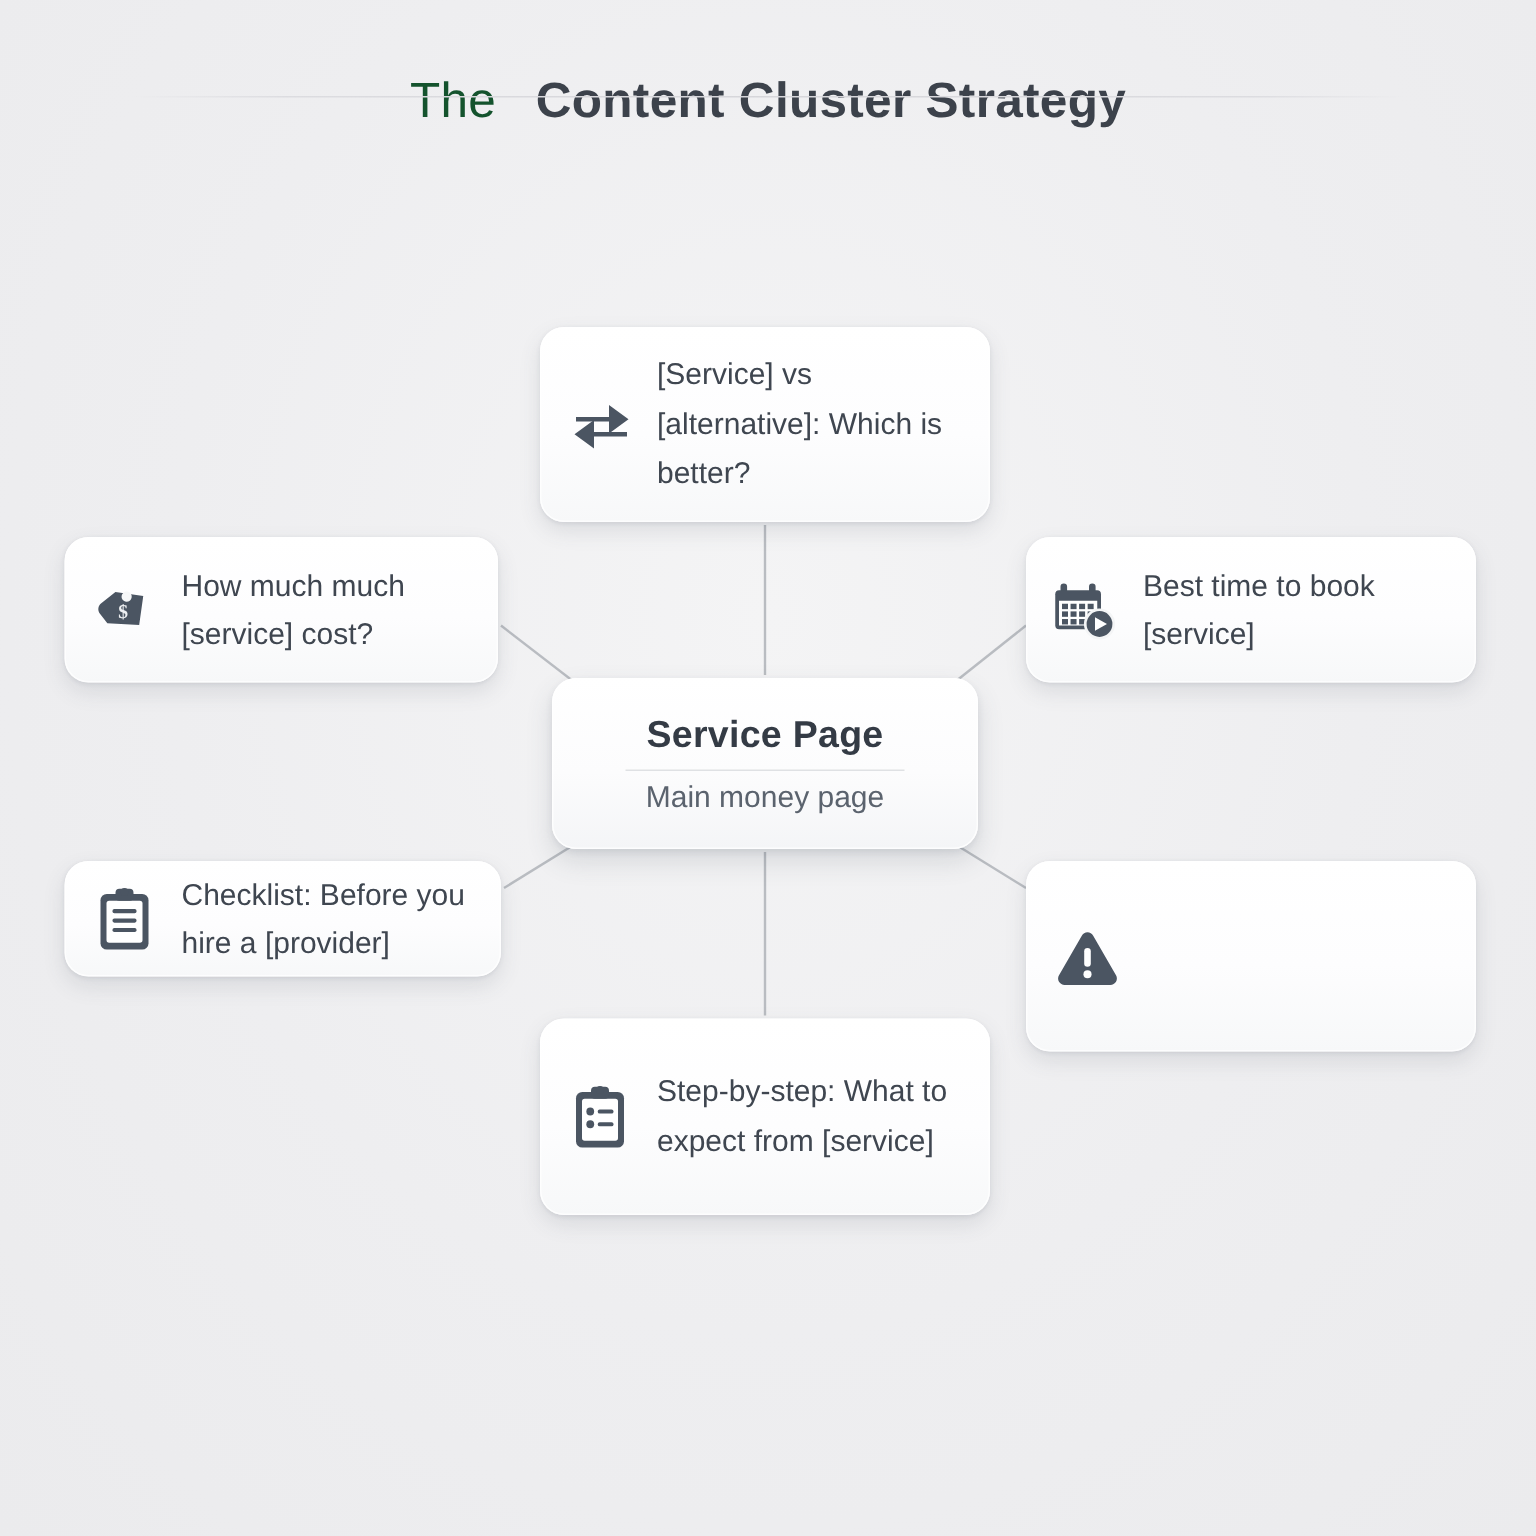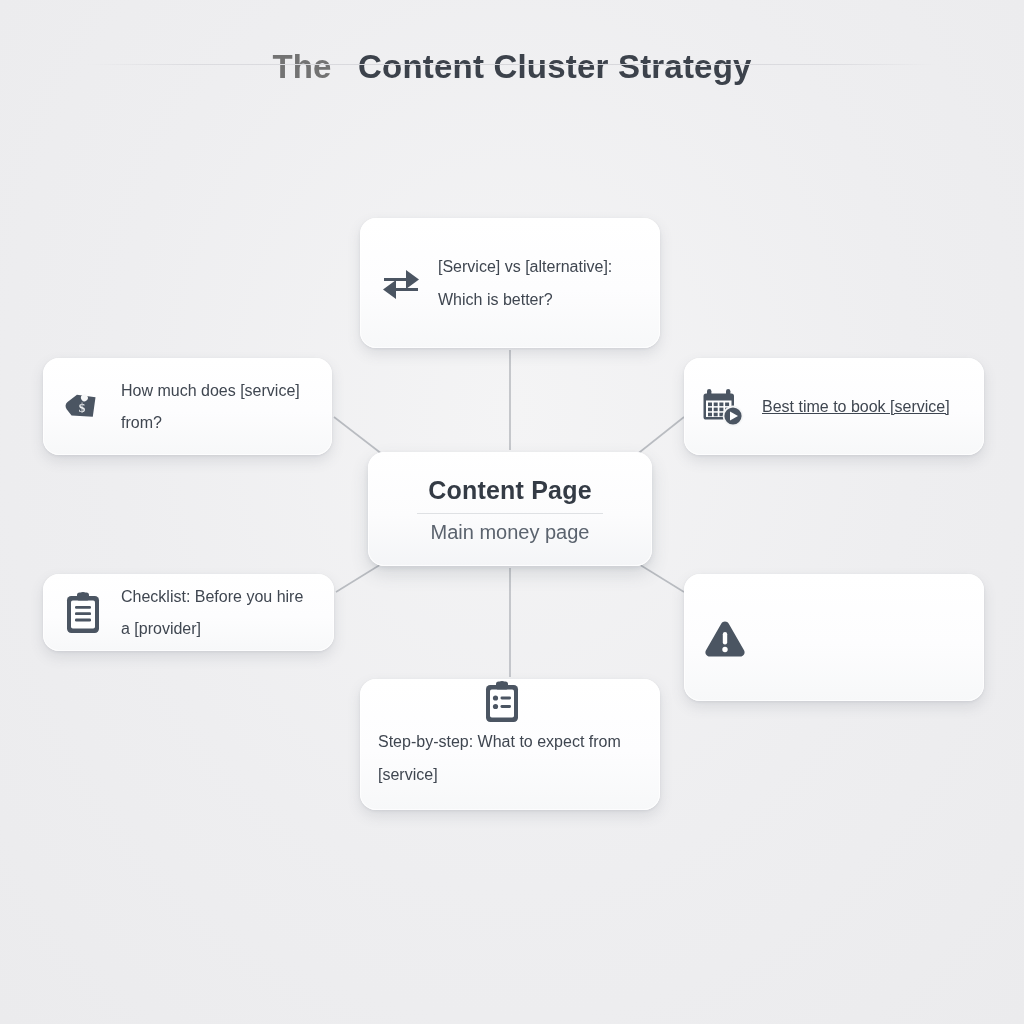--- a/index.html
+++ b/index.html
@@ -25,22 +25,22 @@
     text-align: center;
   }
   #page-title {
     font-size: 33px;
     line-height: 42px;
     letter-spacing: 0.2px;
     color: #4a5059;
     white-space: nowrap;
   }
   #page-title .thin {
-    font-weight: 700;
-    color: #737373;
+    font-weight: 400;
+    color: #14532d;
   }
   #page-title .bold {
     font-weight: 700;
     color: #3c424b;
     margin-left: 17px;
   }
   #title-rule {
     position: absolute;
     left: 88px;
     top: 64px;
@@ -75,33 +75,33 @@
   .node .node-icon {
     flex: 0 0 auto;
     width: 46px;
     height: 46px;
     display: flex;
     align-items: center;
     justify-content: center;
     margin-right: 14px;
   }
   .node .node-label {
-    font-size: 16px;
+    font-size: 20px;
     line-height: 33px;
     color: #3f4650;
     font-weight: 400;
   }
 
   
   #node-comparison { left: 360px; top: 218px;  width: 300px; height: 130px; }
   #node-cost       { left: 43px;  top: 358px;  width: 289px; height: 97px;  }
-  #node-timing     { left: 684px; top: 358px;  width: 300px; height: 97px; text-decoration: underline;  }
+  #node-timing     { left: 684px; top: 358px;  width: 300px; height: 97px;  }
   #node-checklist  { left: 43px;  top: 574px;  width: 291px; height: 77px;  }
   #node-mistakes   { left: 684px; top: 574px;  width: 300px; height: 127px; }
-  #node-steps      { left: 360px; top: 679px;  width: 300px; height: 131px; flex-direction: column; }
+  #node-steps      { left: 360px; top: 679px;  width: 300px; height: 131px; }
 
   #node-cost .node-label,
   #node-timing .node-label,
   #node-checklist .node-label { line-height: 32px; }
 
   
   #node-center {
     position: absolute;
     left: 368px;
     top: 452px;
@@ -179,21 +179,21 @@
   <div class="node-icon">
     <svg class="icon-svg" width="42" height="42" viewBox="0 0 42 42">
       <g transform="rotate(-38 21 21)">
         <path d="M8 6 H28 C30.2 6 32 7.8 32 10 V30 C32 32.2 30.2 34 28 34 H8 C5.8 34 4 32.2 4 30 V10 C4 7.8 5.8 6 8 6 Z" fill="none"></path>
         <path d="M6 12 C6 9.2 8.2 7 11 7 H23 L36 20.5 L22 34 L6 20 Z" fill="#4b5562"></path>
         <circle cx="27" cy="14" r="3.4" fill="#f6f7f8"></circle>
       </g>
       <text x="19" y="26" font-family="Liberation Serif, serif" font-size="13" font-weight="bold" fill="#eef0f2" text-anchor="middle">$</text>
     </svg>
   </div>
-  <div class="node-label">How much does [service] from?</div>
+  <div class="node-label">How much much [service] cost?</div>
 </div>
 
 <div class="node" id="node-timing">
   <div class="node-icon">
     <svg class="icon-svg" width="46" height="44" viewBox="0 0 46 44">
       <rect x="5" y="4" width="4.4" height="9" rx="2.2" fill="#4b5562"></rect>
       <rect x="24" y="4" width="4.4" height="9" rx="2.2" fill="#4b5562"></rect>
       <rect x="1.5" y="8.5" width="30.5" height="26" rx="2.6" fill="#4b5562"></rect>
       <rect x="4" y="15.5" width="25.5" height="16.5" fill="#ffffff"></rect>
       <g fill="#4b5562">
@@ -256,16 +256,16 @@
         <rect x="17.5" y="16.6" width="10.5" height="2.8" rx="1.3"></rect>
         <circle cx="12.5" cy="26.5" r="2.6"></circle>
         <rect x="17.5" y="25.1" width="10.5" height="2.8" rx="1.3"></rect>
       </g>
     </svg>
   </div>
   <div class="node-label">Step-by-step: What to expect from [service]</div>
 </div>
 
 <div id="node-center">
-  <div id="center-title">Content Page</div>
+  <div id="center-title">Service Page</div>
   <div id="center-divider"></div>
   <div id="center-subtitle">Main money page</div>
 </div>
 
 </body></html>

